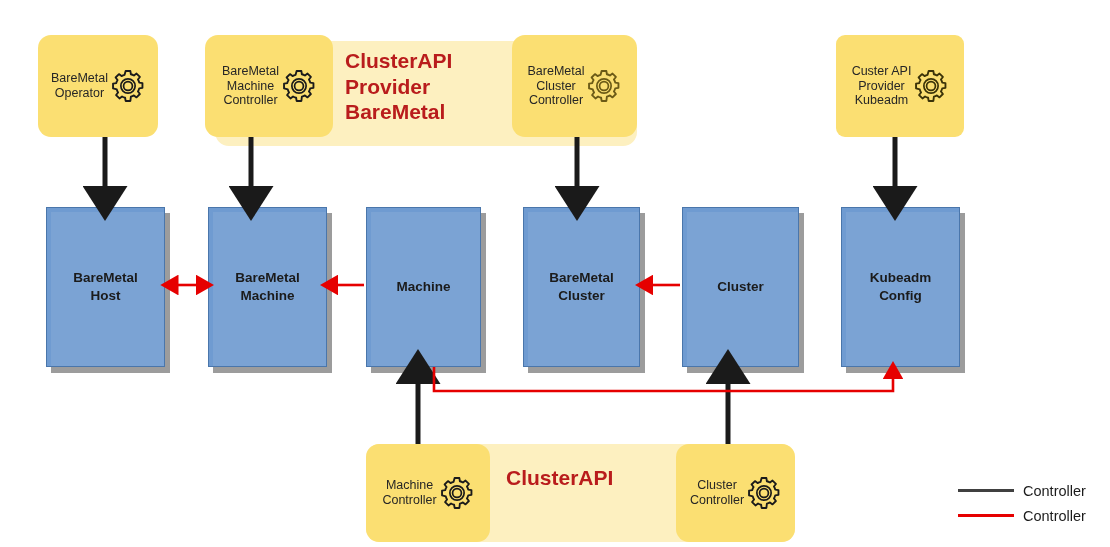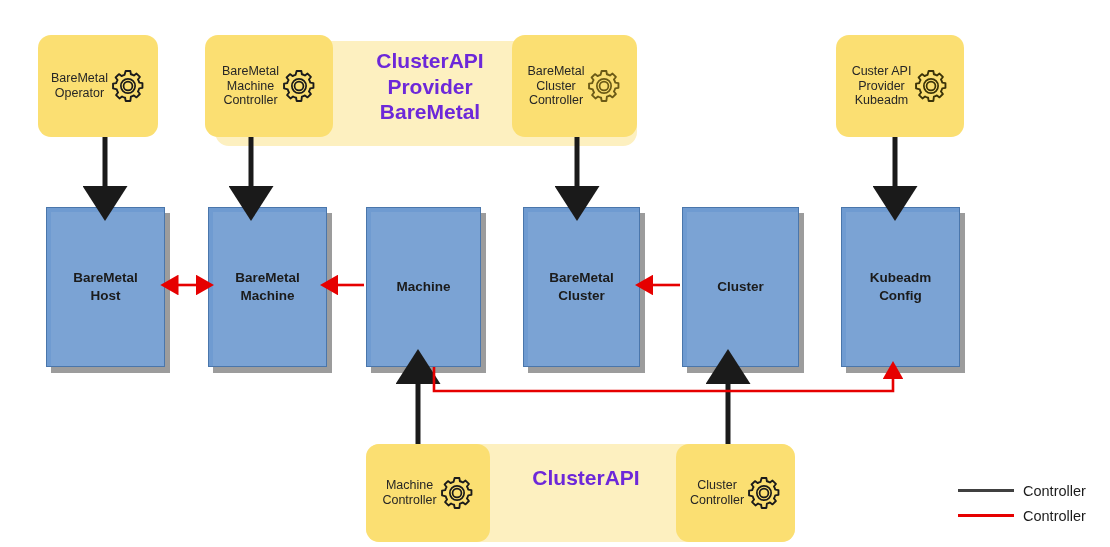--- a/index.html
+++ b/index.html
@@ -16,23 +16,23 @@
     overflow: hidden;
   }
   
   .band {
     position: absolute;
     background: #fdf0c0;
     border-radius: 14px;
   }
   .band-label {
     position: absolute;
-    text-align: center;
+    text-align: left;
     font-weight: bold;
-    color: #6d28d9;
+    color: #b91c1c;
     line-height: 1.22;
     white-space: pre-line;
   }
   
   .pod {
     position: absolute;
     background: #fbdf72;
     border-radius: 13px;
     display: flex;
     flex-direction: row;
@@ -153,21 +153,21 @@
     <span class="pod-text">BareMetal
 Cluster
 Controller</span>
     <svg class="pod-gear" width="34" height="34" viewBox="0 0 100 100">
       <path d="M43 6 h14 l1.5 9.5 a36 36 0 0 1 9 3.8 l7.6-5.8 l9.9 9.9 l-5.8 7.6 a36 36 0 0 1 3.8 9 l9.5 1.5 v14 l-9.5 1.5 a36 36 0 0 1-3.8 9 l5.8 7.6 l-9.9 9.9 l-7.6-5.8 a36 36 0 0 1-9 3.8 L57 94 H43 l-1.5-9.5 a36 36 0 0 1-9-3.8 l-7.6 5.8 l-9.9-9.9 l5.8-7.6 a36 36 0 0 1-3.8-9 L6 57 V43 l9.5-1.5 a36 36 0 0 1 3.8-9 l-5.8-7.6 l9.9-9.9 l7.6 5.8 a36 36 0 0 1 9-3.8 Z" fill="none" stroke="#6b5a16" stroke-width="5.5" stroke-linejoin="round"></path>
       <circle cx="50" cy="50" r="21" fill="none" stroke="#6b5a16" stroke-width="5"></circle>
       <circle cx="50" cy="50" r="13" fill="none" stroke="#6b5a16" stroke-width="5"></circle>
     </svg>
   </div>
 
-  <div class="pod" style="left:836px; top:35px; width:128px; height:102px;">
+  <div class="pod" style="left:836px; top:35px; width:128px; height:102px;border-radius:9px;">
     <span class="pod-text">Custer API
 Provider
 Kubeadm</span>
     <svg class="pod-gear" width="34" height="34" viewBox="0 0 100 100">
       <path d="M43 6 h14 l1.5 9.5 a36 36 0 0 1 9 3.8 l7.6-5.8 l9.9 9.9 l-5.8 7.6 a36 36 0 0 1 3.8 9 l9.5 1.5 v14 l-9.5 1.5 a36 36 0 0 1-3.8 9 l5.8 7.6 l-9.9 9.9 l-7.6-5.8 a36 36 0 0 1-9 3.8 L57 94 H43 l-1.5-9.5 a36 36 0 0 1-9-3.8 l-7.6 5.8 l-9.9-9.9 l5.8-7.6 a36 36 0 0 1-3.8-9 L6 57 V43 l9.5-1.5 a36 36 0 0 1 3.8-9 l-5.8-7.6 l9.9-9.9 l7.6 5.8 a36 36 0 0 1 9-3.8 Z" fill="none" stroke="#3a3208" stroke-width="5.5" stroke-linejoin="round"></path>
       <circle cx="50" cy="50" r="21" fill="none" stroke="#3a3208" stroke-width="5"></circle>
       <circle cx="50" cy="50" r="13" fill="none" stroke="#3a3208" stroke-width="5"></circle>
     </svg>
   </div>
 

